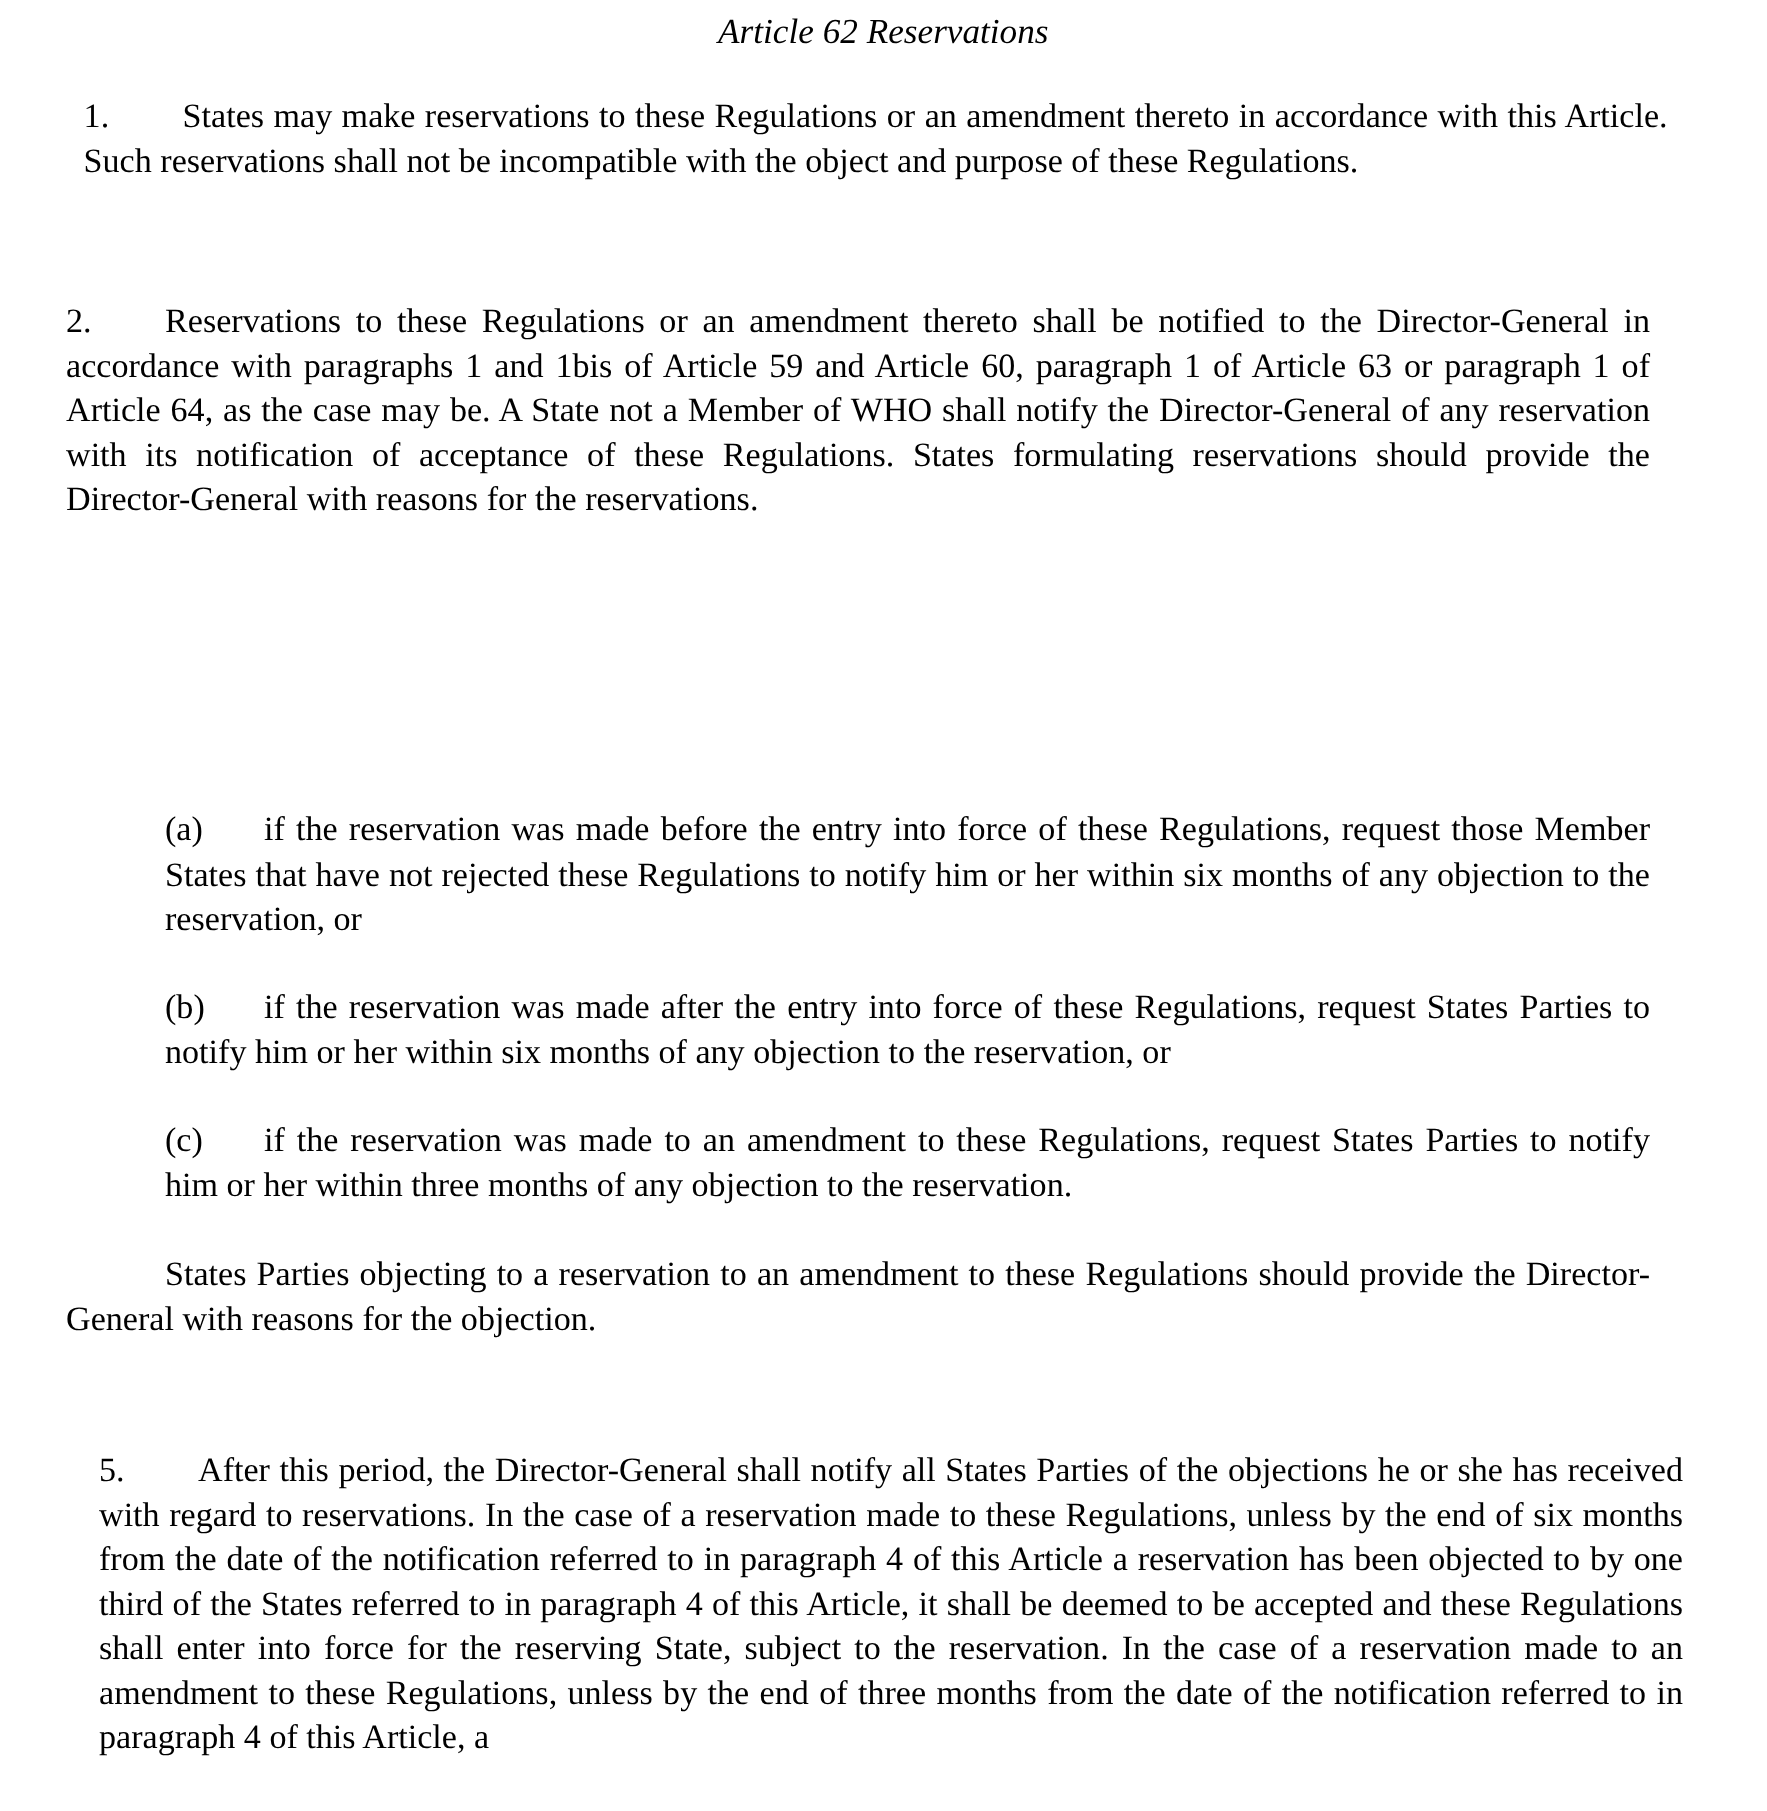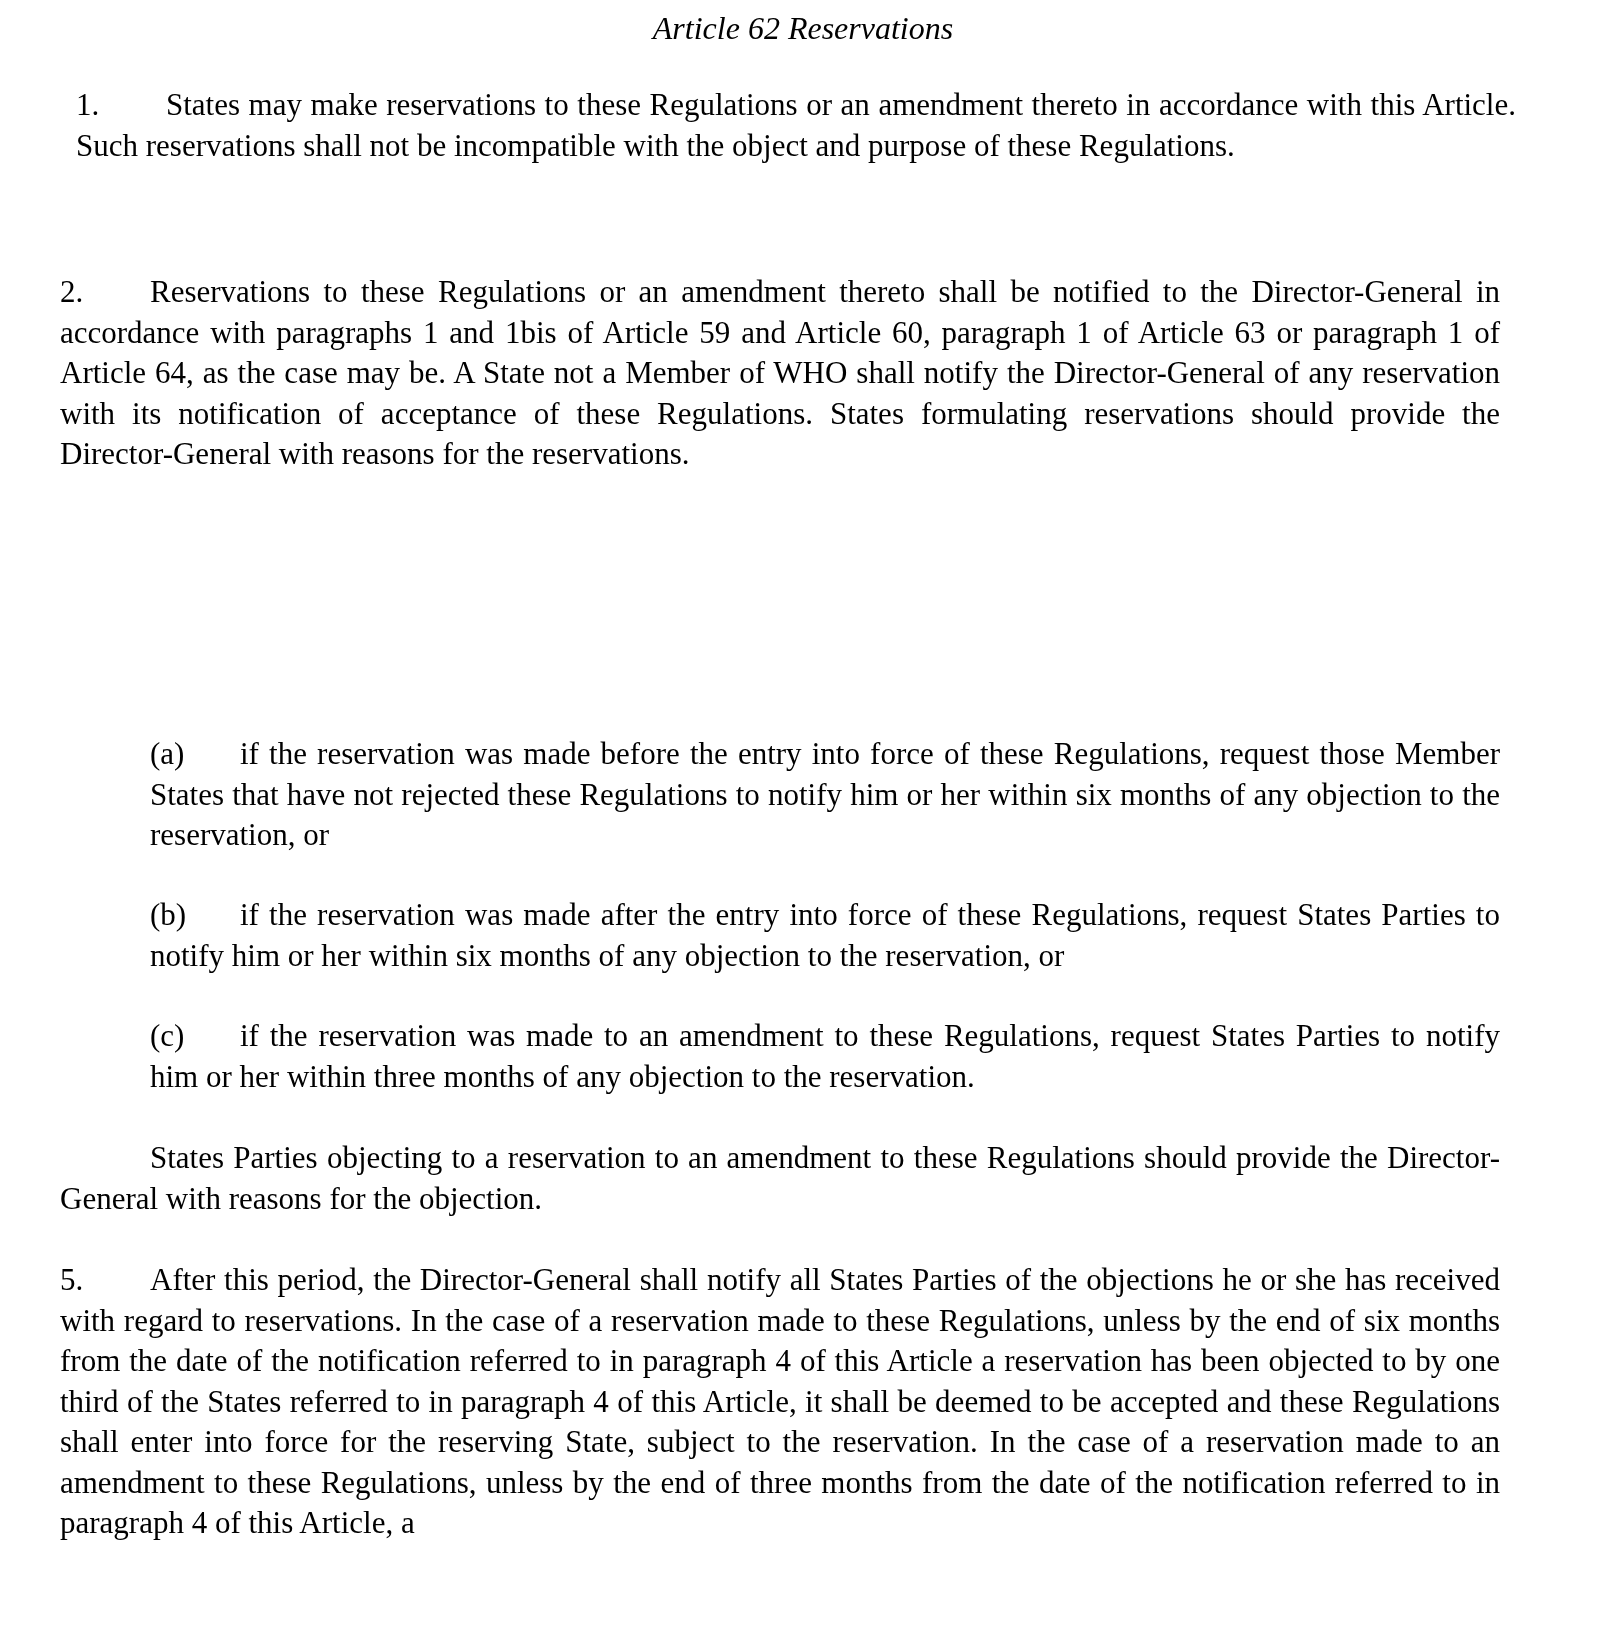--- a/index.html
+++ b/index.html
@@ -51,16 +51,16 @@
   </p>
 
   <p class="sub" style="top:1016px;">
     <span class="subnum">(c)</span><span>if the reservation was made to an amendment to these Regulations, request States Parties to notify him or her within three months of any objection to the reservation.</span>
   </p>
 
   <p class="para" style="top:1138px;">
     <span class="indent"></span><span>States Parties objecting to a reservation to an amendment to these Regulations should provide the Director-General with reasons for the objection.</span>
   </p>
 
-  <p class="para" style="top:1260px;">
+  <p class="para" style="top:1316px;margin-left:30px;">
     <span class="num">5.</span><span>After this period, the Director-General shall notify all States Parties of the objections he or she has received with regard to reservations. In the case of a reservation made to these Regulations, unless by the end of six months from the date of the notification referred to in paragraph 4 of this Article a reservation has been objected to by one third of the States referred to in paragraph 4 of this Article, it shall be deemed to be accepted and these Regulations shall enter into force for the reserving State, subject to the reservation. In the case of a reservation made to an amendment to these Regulations, unless by the end of three months from the date of the notification referred to in paragraph 4 of this Article, a</span>
   </p>
 </div>
 
 </body></html>

